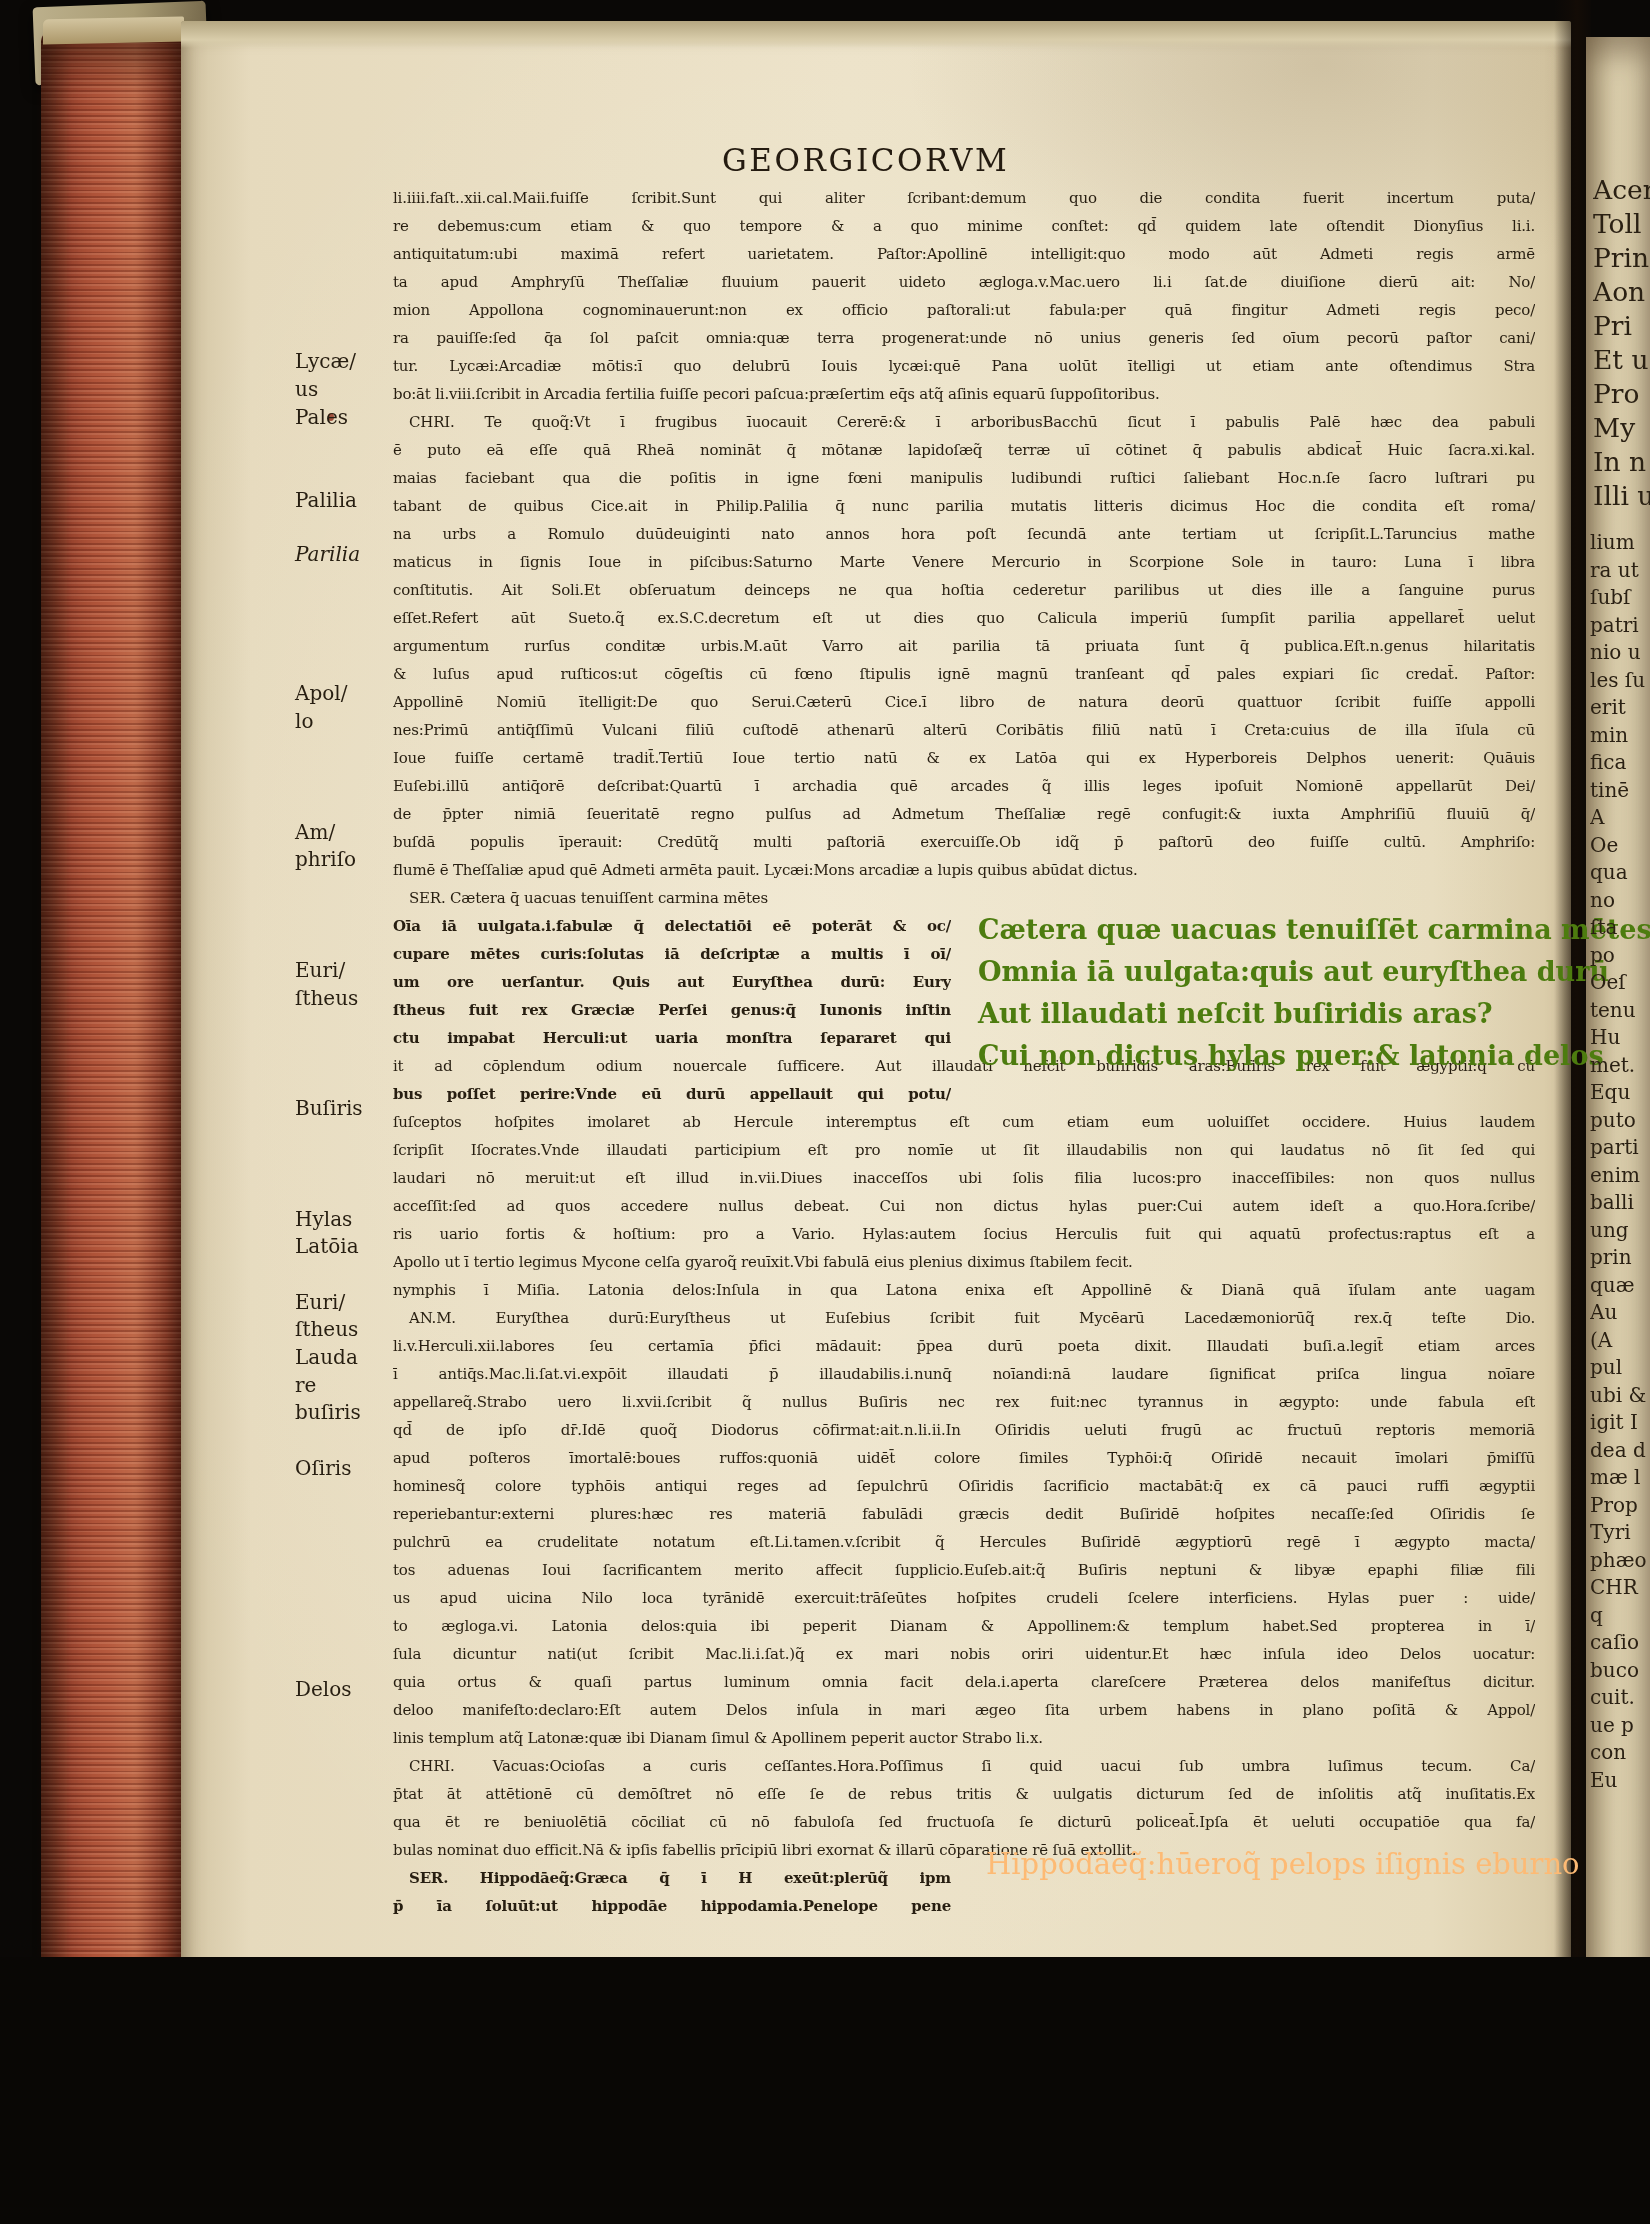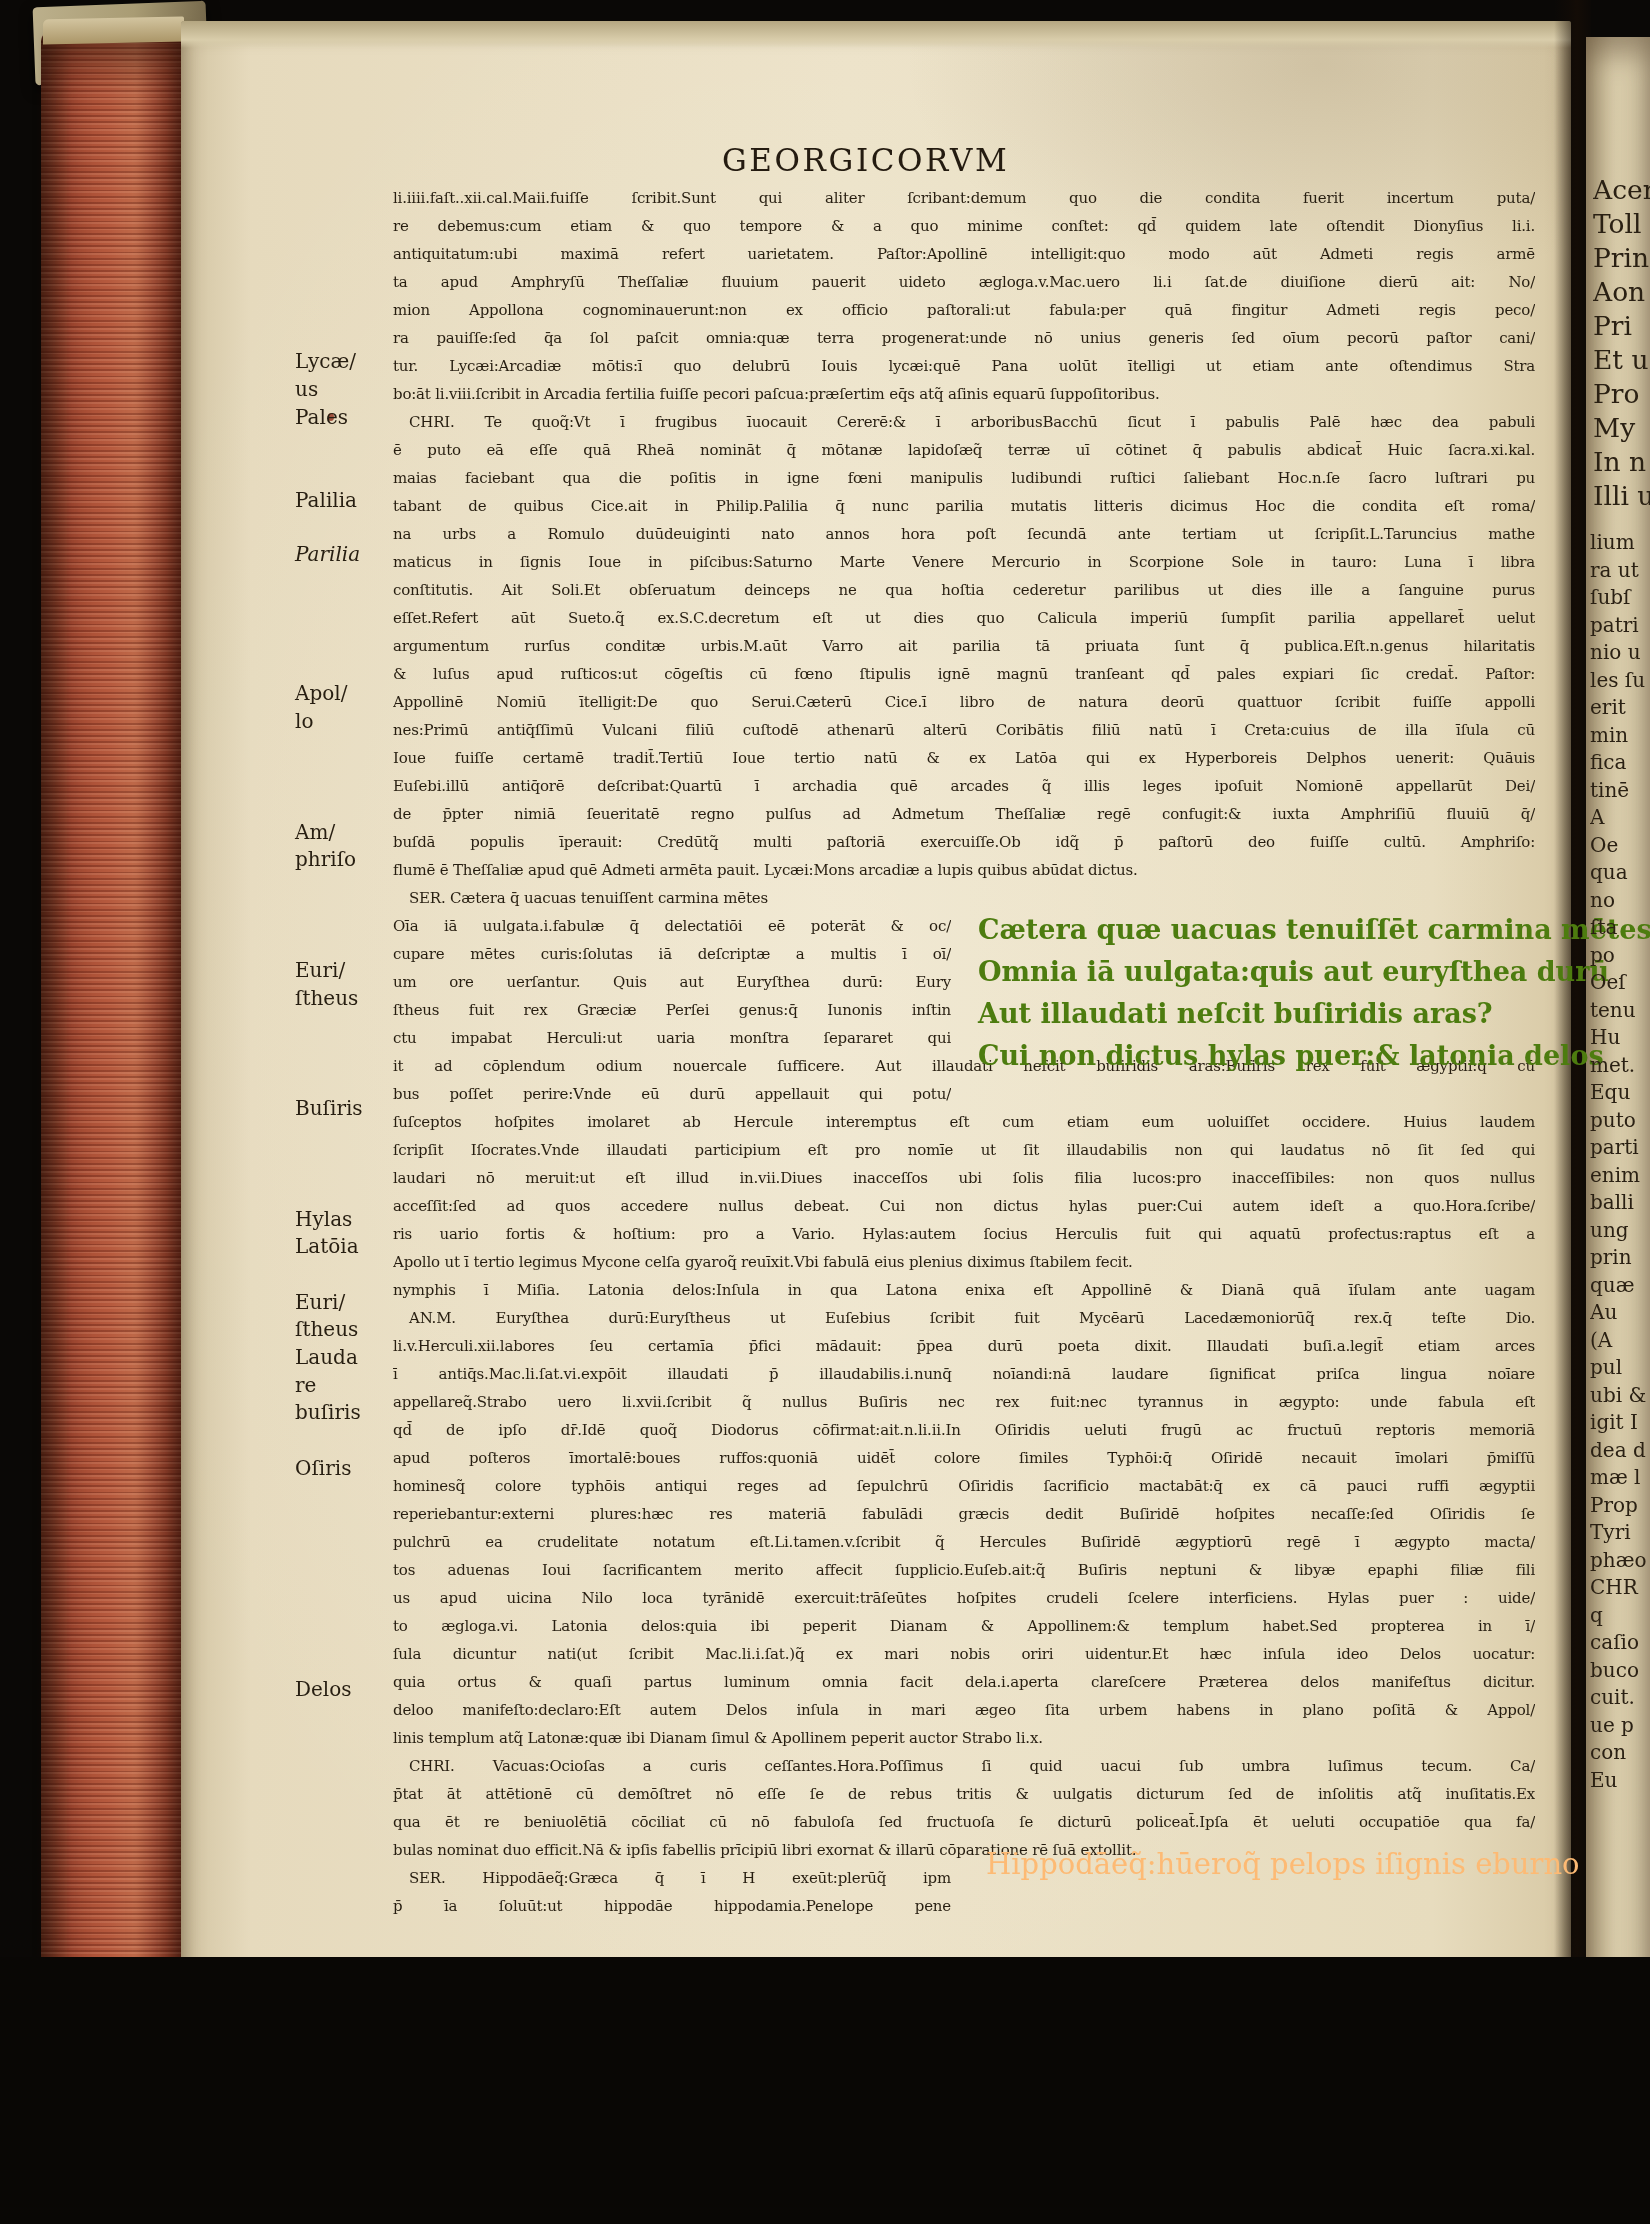--- a/index.html
+++ b/index.html
@@ -34,21 +34,21 @@
     background:linear-gradient(to right, rgba(22,13,6,0) 0%, rgba(22,13,6,.5) 45%, rgba(22,13,6,.78) 62%, rgba(22,13,6,.15) 100%);}
   .sliver{position:absolute;left:1586px;top:37px;width:64px;height:2144px;
     background:linear-gradient(to right,#bfb08c 0%,#d7caa8 42%,#e0d4b2 100%);
     box-shadow:inset 0 17.6px 26.5px rgba(70,50,30,.4), inset 0 -23px 30px rgba(70,50,30,.45);}
   
   .running-head{position:absolute;left:722px;top:142px;width:291px;color:#241b10;
     font-size:31px;letter-spacing:2.6px;white-space:nowrap;}
   .textblock{position:absolute;left:393px;top:184px;width:1142px;color:#271e11;
     font-size:15px;line-height:28px;letter-spacing:-0.2px;}
   .tl{height:28px;overflow:hidden;text-align:justify;text-align-last:justify;}
-  .tl.narrow{width:558px;}
+  .tl.narrow{width:558px;font-weight:bold;}
   .tl.short{text-align-last:left;}
   .tl.indent{text-indent:16px;}
   .marginalia{position:absolute;left:295px;top:0;width:95px;color:#271e11;}
   .mn{position:absolute;left:0;font-size:20px;white-space:nowrap;}
   .quote1{position:absolute;left:978px;top:909px;width:569px;color:#4d7c0f;
     font-size:27px;line-height:42px;font-weight:bold;}
   .ql{white-space:nowrap;}
   .bottom-quote{position:absolute;left:986px;top:1847px;color:#fdba74;font-size:29px;white-space:nowrap;}
   .sliver-verse{position:absolute;left:1593px;top:173px;width:62px;color:#2a2013;
     font-size:26.5px;line-height:34px;}

